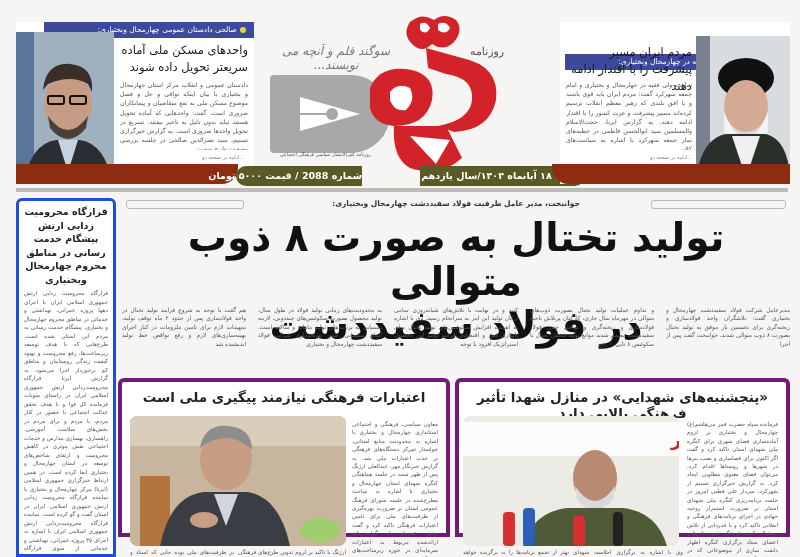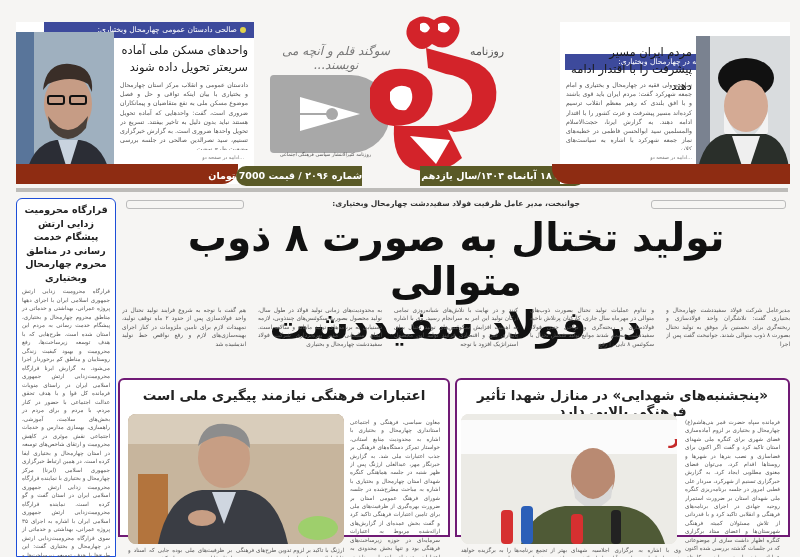--- a/index.html
+++ b/index.html
@@ -27,34 +27,34 @@
   .logo-mark { position: absolute; left: 350px; top: 8px; width: 160px; height: 170px; }
   .logo-small { position: absolute; left: 470px; top: 45px; font-size: 11px; color: #555; font-family: "DejaVu Serif", serif; }
 
   .dateband { position: absolute; top: 166px; height: 20px; background: #5a5a27; color: #fff; font-weight: bold; font-size: 9.5px; line-height: 20px; white-space: nowrap; text-align: center; }
   .price-band { left: 236px; width: 126px; border-radius: 10px 0 0 10px; }
   .date-band { left: 420px; width: 165px; border-radius: 0 10px 10px 0; }
 
   .rule { position: absolute; left: 16px; width: 772px; height: 4px; background: #bdbcb9; top: 188px; }
 
   
-  .leftcol { position: absolute; left: 16px; top: 198px; width: 100px; height: 359px; background: #fff; border: 1px solid #1d4ed8; border-radius: 6px 6px 0 0; padding: 4px 5px; }
+  .leftcol { position: absolute; left: 16px; top: 198px; width: 100px; height: 359px; background: #fff; border: 3px solid #1d4ed8; border-radius: 6px 6px 0 0; padding: 4px 5px; }
   .leftcol .h { font-weight: bold; font-size: 9.5px; line-height: 13.5px; color: #222; text-align: center; }
   .leftcol .b { font-size: 5.6px; line-height: 8.5px; color: #555; text-align: justify; margin-top: 3px; }
 
   
   .lead { position: absolute; left: 122px; top: 196px; width: 668px; height: 178px; }
   .lead .kicker { position: absolute; left: 0; right: 0; top: 3px; text-align: center; font-size: 7.5px; font-weight: bold; color: #333; }
   .lead .orn { position: absolute; top: 4px; height: 9px; border: 1px solid #bbb; border-radius: 3px; }
   .lead .title { position: absolute; left: 0; right: 0; top: 20px; text-align: center; font-weight: bold; font-size: 39px; line-height: 44px; color: #111; font-family: "DejaVu Sans", sans-serif; letter-spacing: -1px; }
   .lead .cols { position: absolute; left: 0; right: 0; top: 110px; height: 66px; display: flex; flex-direction: row; gap: 12px; }
   .lead .cols div { flex: 1; font-size: 5.8px; line-height: 8.4px; color: #555; text-align: justify; overflow: hidden; }
 
   
-  .story { position: absolute; top: 378px; height: 159px; background: #fff; border: 2px solid #701a75; border-radius: 6px 6px 0 0; }
+  .story { position: absolute; top: 378px; height: 159px; background: #fff; border: 4px solid #701a75; border-radius: 6px 6px 0 0; }
   .story .sh { position: absolute; left: 0; right: 0; top: 7px; text-align: center; font-weight: bold; font-size: 13.5px; color: #222; }
   .story .img { position: absolute; overflow: hidden; border-radius: 8px; }
   .story .txt { position: absolute; font-size: 5.6px; line-height: 8.4px; color: #555; text-align: justify; overflow: hidden; }
   .story-mid { left: 118px; width: 332px; }
   .story-right { left: 455px; width: 335px; }
 </style>
 </head>
 <body>
 
 <div class="page">
@@ -93,21 +93,21 @@
     <path d="M70 16 Q76 12 80 20 Q76 28 70 22 Z" fill="#fff"></path>
     <path d="M88 16 Q96 12 100 20 Q96 28 88 22 Z" fill="#fff"></path>
     <path d="M76 40 L112 50 Q150 58 146 92 Q140 122 104 124 L88 118 Q120 112 122 92 Q124 70 96 66 L78 60 Z" fill="#d3232a"></path>
     <path d="M20 80 Q30 56 62 62 Q86 68 82 92 Q76 118 44 118 Q24 116 20 100 Z" fill="#d3232a"></path>
     <path d="M40 84 Q48 74 60 80 Q66 92 56 102 Q44 104 40 92 Z" fill="#fff"></path>
     <path d="M44 118 L96 118 L112 150 Q90 170 60 160 Q42 150 44 118 Z" fill="#d3232a"></path>
     <path d="M60 128 L100 132 L86 156 Z" fill="#fff"></path>
   </svg>
   <div class="logo-small">روزنامه</div>
 
-  <div class="dateband price-band">شماره ۲۰۹۶ / قیمت 7000 تومان</div>
+  <div class="dateband price-band">شماره 2088 / قیمت ۵۰۰۰ تومان</div>
   <div class="dateband date-band">۱شنبه ۱۸ آبانماه ۱۴۰۴/سال یازدهم</div>
 
   <div class="topbox right-box">
     <div class="kicker" style="left:5px; right:2px;margin-top:32px;">
       <span class="dot"></span><span>فاطمی، نماینده ولی فقیه در چهارمحال وبختیاری:</span>
     </div>
     <div class="headline" style="left:6px; right:98px; top:22px;">مردم ایران مسیر پیشرفت را با اقتدار ادامه دهند</div>
     <div class="body" style="left:6px; right:98px; top:58px; height:70px; overflow:hidden;">نماینده ولی فقیه در چهارمحال و بختیاری و امام جمعه شهرکرد گفت: مردم ایران باید قوی باشند و با افق بلندی که رهبر معظم انقلاب ترسیم کرده‌اند مسیر پیشرفت و عزت کشور را با اقتدار ادامه دهند. به گزارش ایرنا، حجت‌الاسلام والمسلمین سید ابوالحسن فاطمی در خطبه‌های نماز جمعه شهرکرد با اشاره به سیاست‌های کلان...</div>
     <div class="more" style="left:10px; right:98px; top:132px;">...ادامه در صفحه دو</div>
     <div class="photo" style="left:136px; top:14px; width:94px; height:142px; background:#cfd1d0;">

